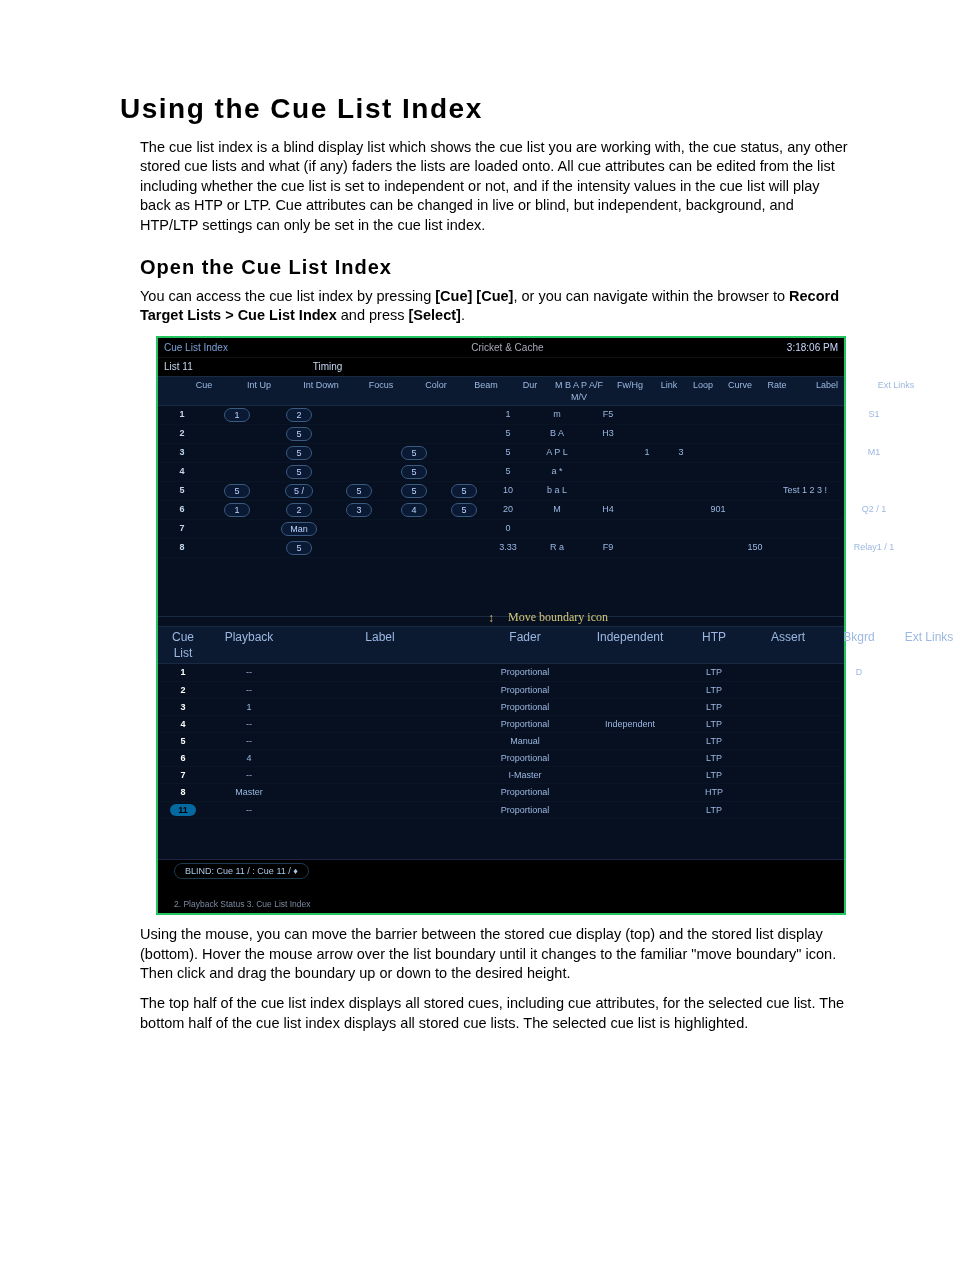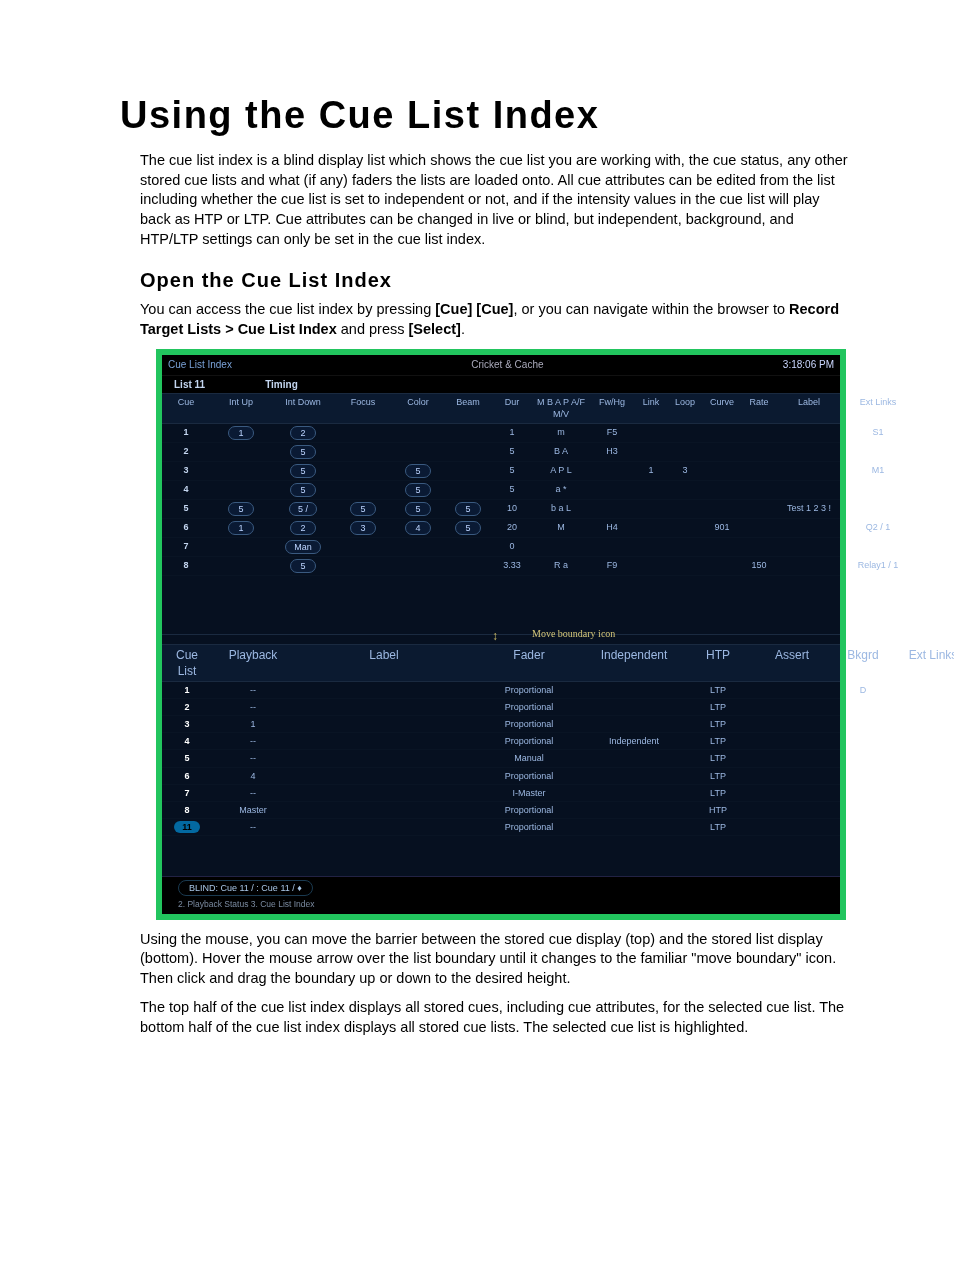--- a/index.html
+++ b/index.html
@@ -7,21 +7,21 @@
     font-family: Arial, Helvetica, sans-serif;
     background: #fff;
     color: #000;
     width: 954px;
     margin: 0 auto;
     padding: 90px 105px 40px 120px;
     font-size: 14.5px;
     line-height: 1.35;
   }
   h1 {
-    font-size: 38px;
+    font-size: 28px;
     letter-spacing: 1.5px;
     font-weight: bold;
     margin-bottom: 10px;
   }
   .indent { margin-left: 20px; }
   p { margin-bottom: 10px; }
   h2 {
     font-size: 20px;
     letter-spacing: 1px;
     margin-top: 18px;
@@ -29,44 +29,45 @@
     font-weight: bold;
   }
 
   
   .shot {
     margin: 10px 0 10px 36px;
     width: 690px;
     background: #000;
     color: #c4d6f0;
     font-size: 10px;
-    border: 6px solid #22c55e;
+    border: 2px solid #22c55e;
     position: relative;
   }
   .shot-top {
     display:flex; justify-content: space-between;
     background:#000; color:#7aa2d8;
     padding: 3px 6px;
     border-bottom:1px solid #111;
   }
   .shot-top .c { color:#aab; }
   .shot-top .r { color:#cbd7ff; }
 
   .list-hdr {
-    display:flex; gap:60px;
-    padding: 2px 12px;
-    color:#c4d6f0; font-weight:bold;
+    display:flex; gap:120px;
+    padding: 2px 6px;
+    color:#c4d6f0; font-weight:normal;
     border-bottom:1px solid #1a2a40;
   }
 
   .hd-row {
     display:grid;
     grid-template-columns: 48px 62px 62px 58px 52px 48px 40px 58px 44px 34px 34px 40px 34px 66px 72px;
     background:#0b1a30;
     border-bottom:1px solid #1a2a40;
+    padding-left:22px;
   }
   .hd-row div { padding:2px 3px; text-align:center; color:#9cb8e2; font-size:9px; }
 
   .cue-row {
     display:grid;
     grid-template-columns: 48px 62px 62px 58px 52px 48px 40px 58px 44px 34px 34px 40px 34px 66px 72px;
     border-bottom:1px solid #091424;
     background:#061020;
   }
   .cue-row div { padding:2px 3px; text-align:center; color:#9cb8e2; font-size:9px; min-height:16px; }
@@ -91,22 +92,22 @@
     background:#061020;
   }
   .boundary .line {
     position:absolute; left:0; right:0; top:8px;
     height:1px; background:#1a2a40;
   }
   .boundary .arrow {
     position:absolute; left:330px; top:2px; color:#ccbb66; font-size:12px;
   }
   .boundary .label {
-    position:absolute; left:370px; top:1px; color:#d6c87a;
-    font-family: Georgia, serif; font-size:10px;
+    position:absolute; left:350px; top:1px; color:#d6c87a;
+    font-family: Georgia, serif; font-size:12px;
   }
 
   .cl-hd {
     display:grid;
     grid-template-columns: 50px 82px 180px 110px 100px 68px 80px 62px 78px;
     background:#0b1a30;
     border-top:1px solid #1a2a40;
     border-bottom:1px solid #1a2a40;
   }
   .cl-hd div { padding:2px 3px; text-align:center; color:#9cb8e2; font-size:12px; }
@@ -133,21 +134,21 @@
     padding: 3px 16px;
     color:#6aa; font-size:9px;
   }
   .shot-foot .cmd {
     border:1px solid #1a3a50;
     border-radius:9px;
     padding:1px 10px;
     color:#a9c6e6;
     display:inline-block;
   }
-  .shot-foot .tabs { margin-top:3px; color:#7a8aa0; font-size:8.5px; }
+  .shot-foot .tabs { margin-top:20px; color:#7a8aa0; font-size:8.5px; }
 </style>
 </head>
 <body>
 
 <h1>Using the Cue List Index</h1>
 
 <div class="indent">
   <p>The cue list index is a blind display list which shows the cue list you are working with, the cue status, any other stored cue lists and what (if any) faders the lists are loaded onto. All cue attributes can be edited from the list including whether the cue list is set to independent or not, and if the intensity values in the cue list will play back as HTP or LTP. Cue attributes can be changed in live or blind, but independent, background, and HTP/LTP settings can only be set in the cue list index.</p>
 
   <h2>Open the Cue List Index</h2>

